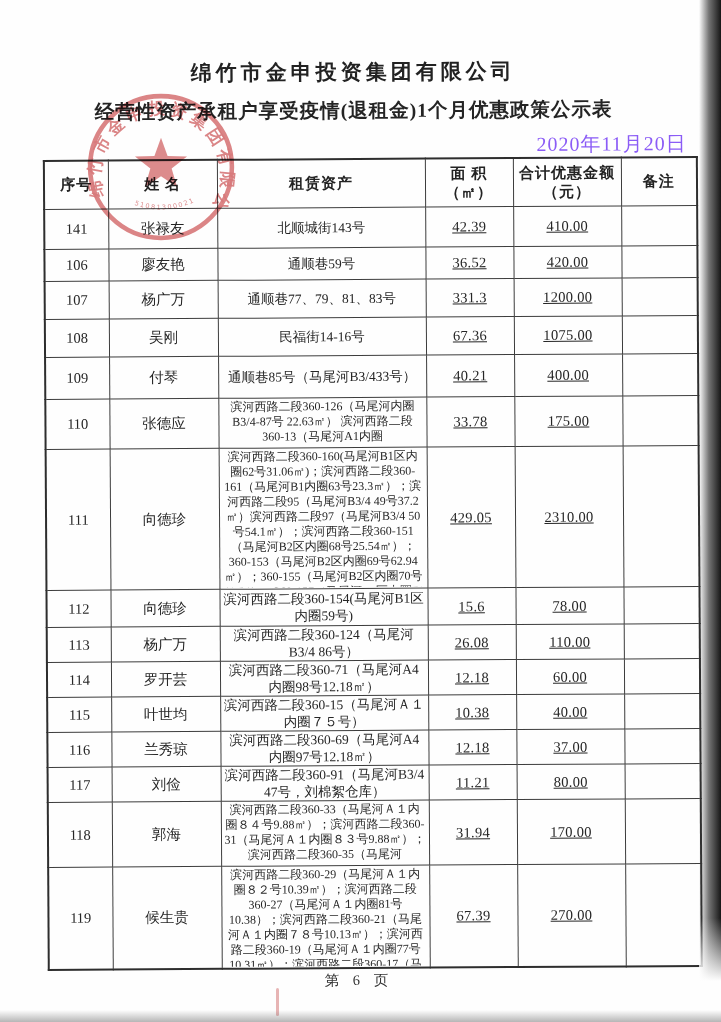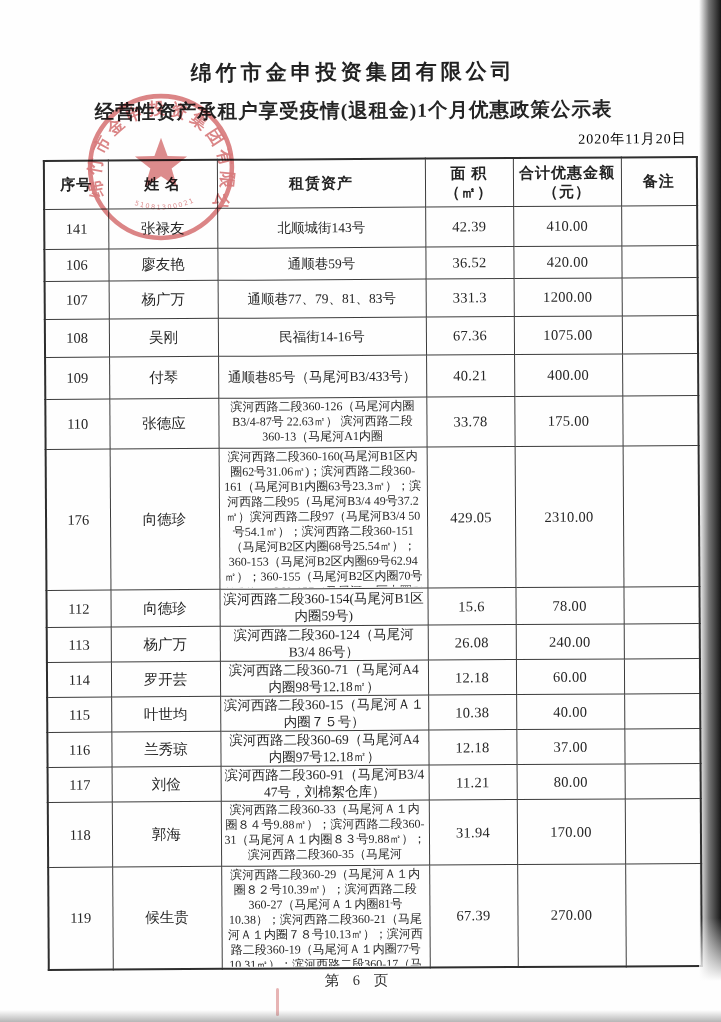--- a/index.html
+++ b/index.html
@@ -11,40 +11,40 @@
   .sheet{position:absolute;inset:0;transform:rotate(-0.35deg);}
   .company-title{
     position:absolute;top:58px;left:0;width:712px;text-align:center;
     font-size:21px;font-weight:bold;letter-spacing:4px;color:#222;
   }
   .doc-title{
     position:absolute;top:97px;left:0;width:712px;text-align:center;
     font-size:19.5px;font-weight:bold;letter-spacing:1px;color:#242424;
   }
   .doc-date{
-    position:absolute;top:132px;right:32px;font-size:14px;letter-spacing:1px;color:#000000;
+    position:absolute;top:132px;right:32px;font-size:20px;letter-spacing:1px;color:#8b5cf6;
   }
   table.notice{
     position:absolute;top:158px;left:45px;width:653px;
     border-collapse:collapse;table-layout:fixed;
     border:2px solid #2e2e2e;
   }
   th,td{
     border:1.4px solid #3d3d3d;text-align:center;vertical-align:middle;
     padding:0 2px;overflow:hidden;
   }
   th{
     font-size:15px;font-weight:bold;height:47px;white-space:pre-line;
     letter-spacing:1px;color:#232323;
   }
   td{font-size:14.5px;color:#262626;}
   td.asset-td{padding:0 3px;}
   .asset{font-size:13.5px;line-height:17px;}
   .asset.dense{font-size:12px;line-height:15px;overflow:hidden;}
-  td.num{font-size:14.5px;letter-spacing:.3px;}
+  td.num{font-size:14.5px;letter-spacing:.3px;text-decoration:underline;}
   .page-footer{
     position:absolute;top:971px;left:0;width:712px;text-align:center;
     font-size:14.5px;letter-spacing:5px;color:#333;
   }
   .seal{
     position:absolute;left:82px;top:86px;width:158px;height:158px;
     opacity:.82;mix-blend-mode:multiply;pointer-events:none;
   }
   .scan-shadow-right{
     position:absolute;right:0;top:0;width:22px;height:988px;
@@ -147,21 +147,21 @@
           <td>110</td>
           <td>张德应</td>
           <td class="asset-td">
             <div class="asset dense" style="height: 47px;">滨河西路二段360-126（马尾河内圈B3/4-87号 22.63㎡） 滨河西路二段360-13（马尾河A1内圈</div>
           </td>
           <td class="num">33.78</td>
           <td class="num">175.00</td>
           <td></td>
         </tr>
         <tr style="height: 141px;">
-          <td>176</td>
+          <td>111</td>
           <td>向德珍</td>
           <td class="asset-td">
             <div class="asset dense" style="height: 138px;">滨河西路二段360-160(马尾河B1区内圈62号31.06㎡)；滨河西路二段360-161（马尾河B1内圈63号23.3㎡）；滨河西路二段95（马尾河B3/4 49号37.2㎡）滨河西路二段97（马尾河B3/4 50号54.1㎡）；滨河西路二段360-151（马尾河B2区内圈68号25.54㎡）；360-153（马尾河B2区内圈69号62.94㎡）；360-155（马尾河B2区内圈70号41.54）；360-157（马尾河B2区内圈71号86.61㎡)；360-159（马尾河B2区内圈</div>
           </td>
           <td class="num">429.05</td>
           <td class="num">2310.00</td>
           <td></td>
         </tr>
         <tr style="height: 37px;">
           <td>112</td>
@@ -173,21 +173,21 @@
           <td class="num">78.00</td>
           <td></td>
         </tr>
         <tr style="height: 35px;">
           <td>113</td>
           <td>杨广万</td>
           <td class="asset-td">
             <div class="asset">滨河西路二段360-124（马尾河B3/4 86号）</div>
           </td>
           <td class="num">26.08</td>
-          <td class="num">240.00</td>
+          <td class="num">110.00</td>
           <td></td>
         </tr>
         <tr style="height: 35px;">
           <td>114</td>
           <td>罗开芸</td>
           <td class="asset-td">
             <div class="asset">滨河西路二段360-71（马尾河A4内圈98号12.18㎡）</div>
           </td>
           <td class="num">12.18</td>
           <td class="num">60.00</td>

